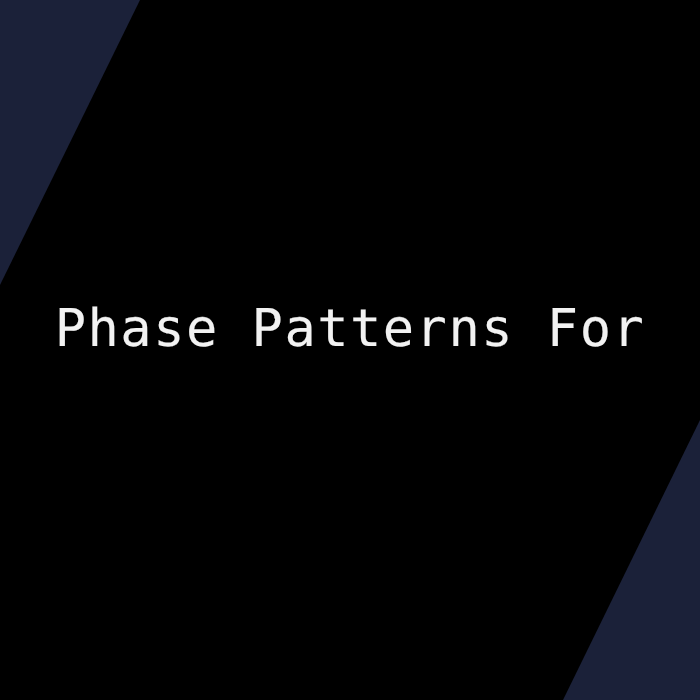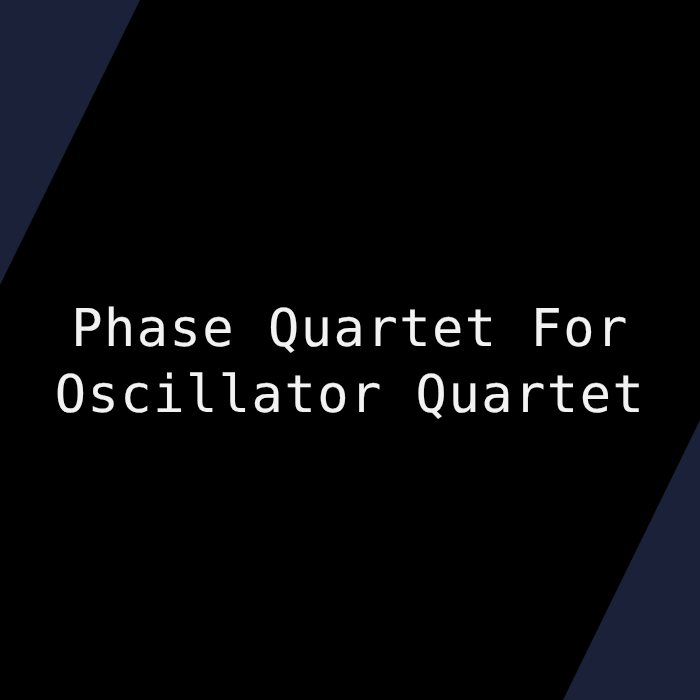--- a/index.html
+++ b/index.html
@@ -56,17 +56,16 @@
 <body>
 
 <div id="cover">
 
   <svg class="wedge" viewBox="0 0 700 700" width="700" height="700" xmlns="http://www.w3.org/2000/svg" aria-hidden="true">
     <polygon fill="#1b2139" points="0,0 140,0 0,285"></polygon>
     <polygon fill="#1b2139" points="700,420 700,700 563,700"></polygon>
   </svg>
 
   <div class="title-block">
-    <span class="title-line">Phase Quartet For</span>
-    <span class="title-line">Oscillator Quartet</span>
+    <span class="title-line">Phase Patterns For</span>
   </div>
 
 </div>
 
 </body></html>

